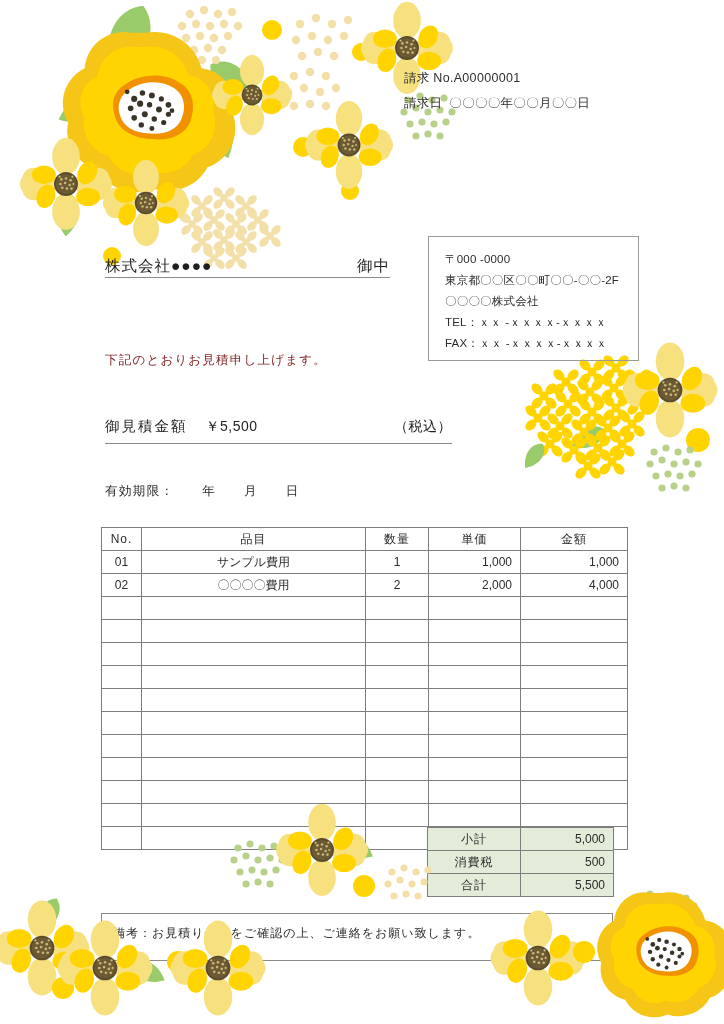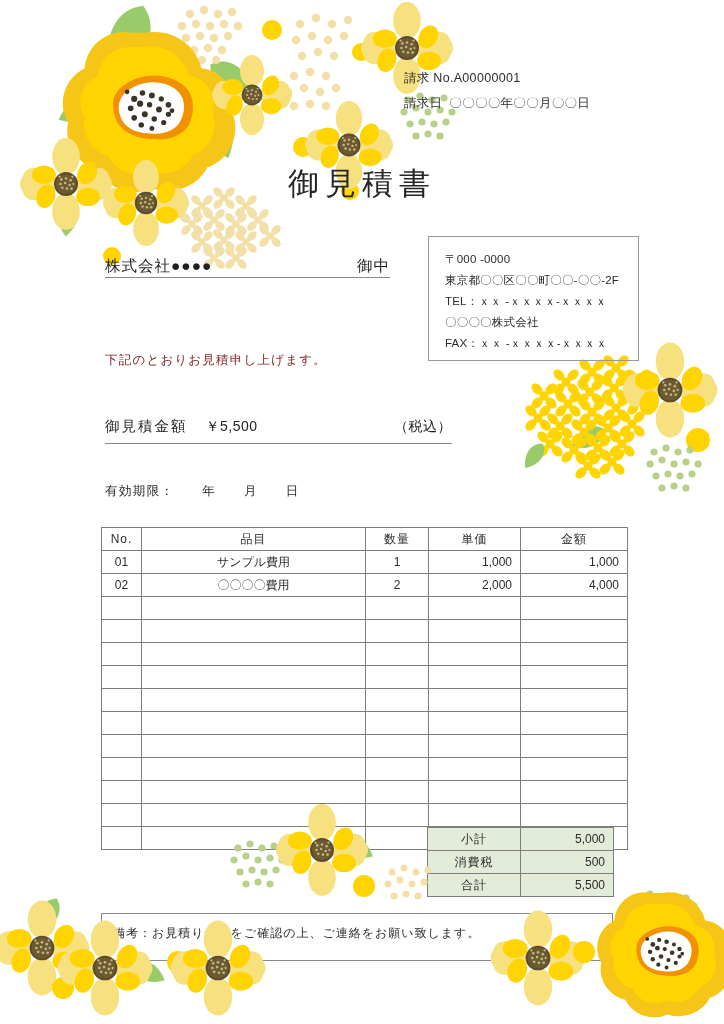--- a/index.html
+++ b/index.html
@@ -460,32 +460,31 @@
 
     <div id="meta" class="abs">
       <span class="meta-row">
         <span class="meta-label">請求 No.</span><span class="meta-value">A00000001</span>
       </span>
       <span class="meta-row">
         <span class="meta-label">請求日</span>&nbsp;&nbsp;<span class="meta-value">〇〇〇〇年〇〇月〇〇日</span>
       </span>
     </div>
 
-    <div id="doc-title" class="abs">御見積書</div>
 
     <div id="client-line" class="abs">
       <span class="client-name">株式会社●●●●</span>
       <span class="client-suffix">御中</span>
     </div>
 
     <div id="issuer-box" class="abs">
       <div>〒000 -0000</div>
       <div>東京都〇〇区〇〇町〇〇-〇〇-2F</div>
+      <div>〇〇〇〇株式会社</div>
       <div>TEL：ｘｘ -ｘｘｘｘ-ｘｘｘｘ</div>
-      <div>〇〇〇〇株式会社</div>
       <div>FAX：ｘｘ -ｘｘｘｘ-ｘｘｘｘ</div>
     </div>
 
     <div id="intro" class="abs">下記のとおりお見積申し上げます。</div>
 
     <div id="amount-row" class="abs">
       <span class="amt-label">御見積金額</span>
       <span class="amt-value">￥5,500</span>
       <span class="amt-tax">（税込）</span>
     </div>

